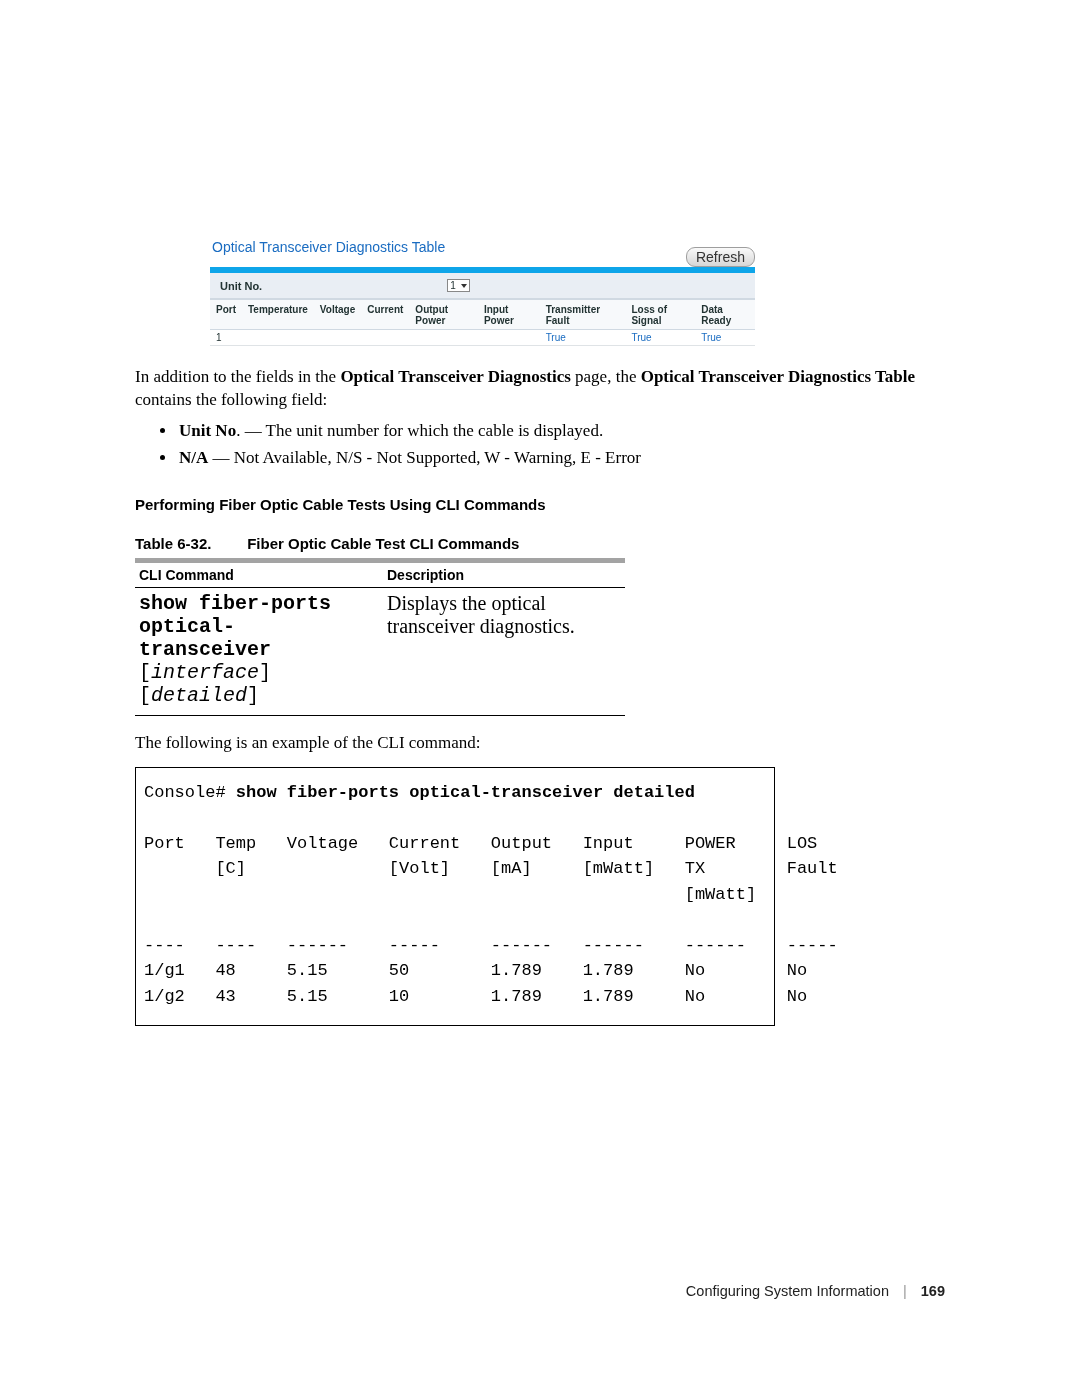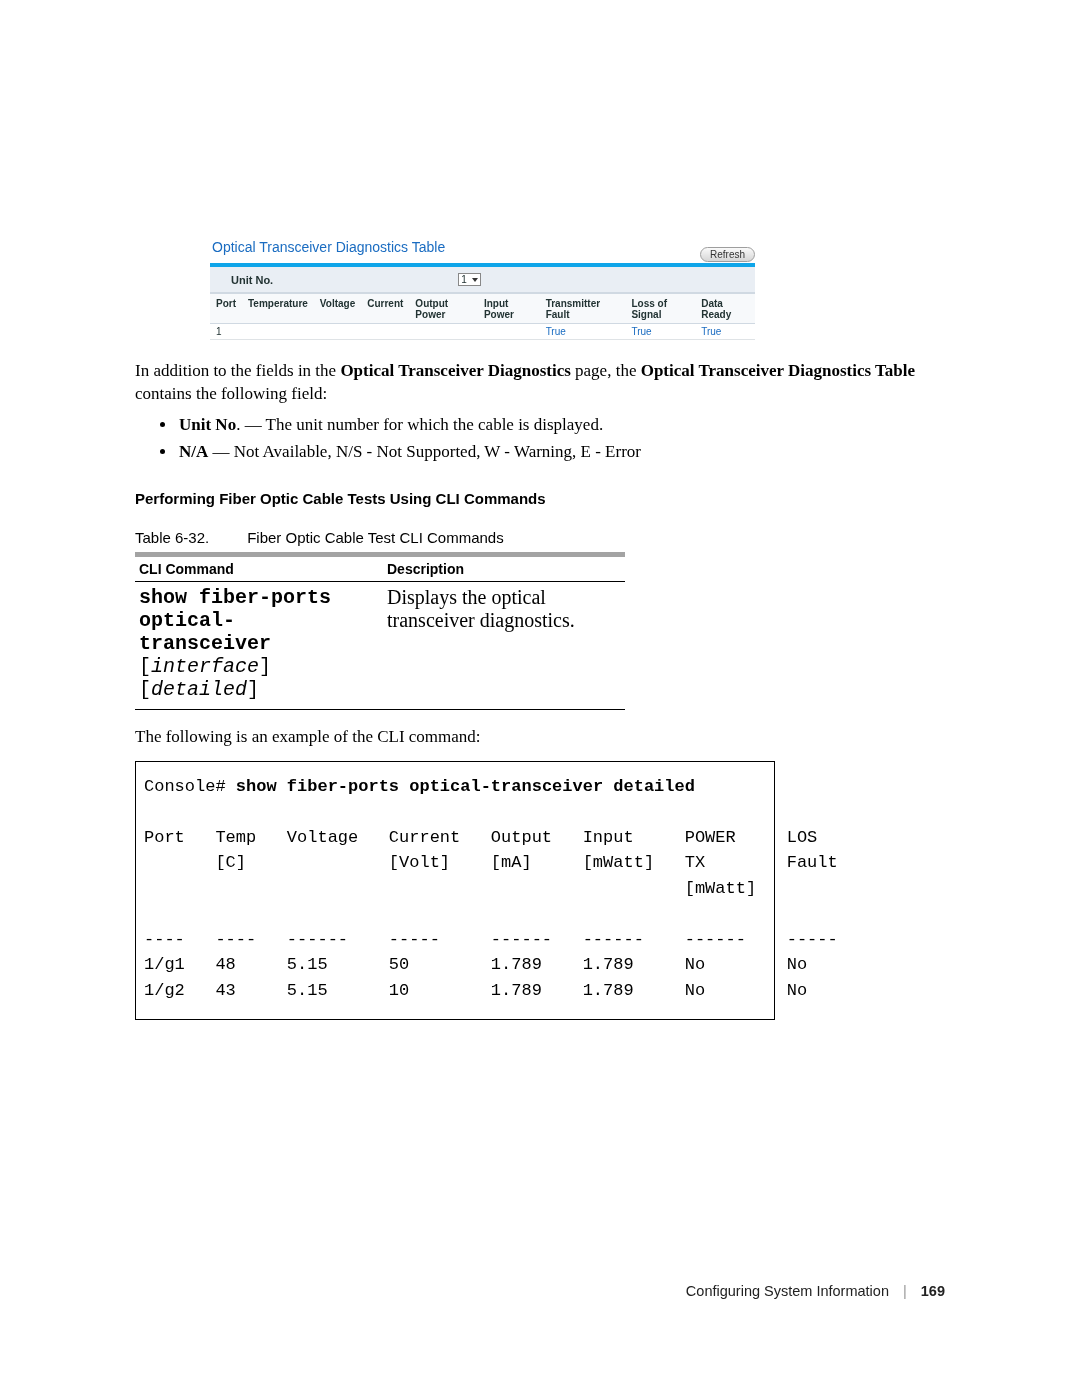--- a/index.html
+++ b/index.html
@@ -28,33 +28,33 @@
     border-bottom:1px solid #dfe3e6;
   }
   .shot-title{
     color:#1a6cc1;
     font-size:14px;
     padding:4px 2px 8px 2px;
   }
   .shot-refresh{
     float:right;
     margin-top:12px;
-    font-size:10px;
+    font-size:14px;
     background:linear-gradient(#fafafa,#d6d6d6);
     border:1px solid #9e9e9e;
     border-radius:9px;
     padding:1px 9px;
     color:#333;
   }
   .unit-row{
     clear:both;
     background:#e9eef4;
-    border-top:4px solid #0ea5e9;
+    border-top:6px solid #0ea5e9;
     border-bottom:1px solid #d0d9e2;
-    padding:6px 21px;
+    padding:6px 10px;
     font-size:11px;
     color:#233;
     font-weight:bold;
     display:flex;
     align-items:center;
   }
   .unit-select{
     margin-left:185px;
     font-size:10px;
     font-family:Arial,sans-serif;
@@ -100,21 +100,21 @@
   ul.bul{margin:8px 0 18px 0;padding:0 0 0 42px;}
   ul.bul li{margin:4px 0;padding-left:2px;line-height:1.35;}
 
   
   .sec-head{
     font-weight:bold;
     font-size:15px;
     margin:26px 0 6px 0;
   }
   .tbl-cap{
-    font-weight:normal;
+    font-weight:bold;
     font-size:15px;
     margin:22px 0 6px 0;
   }
 
   
   table.cli{
     border-collapse:collapse;
     width:490px;
     font-size:16px;
   }

